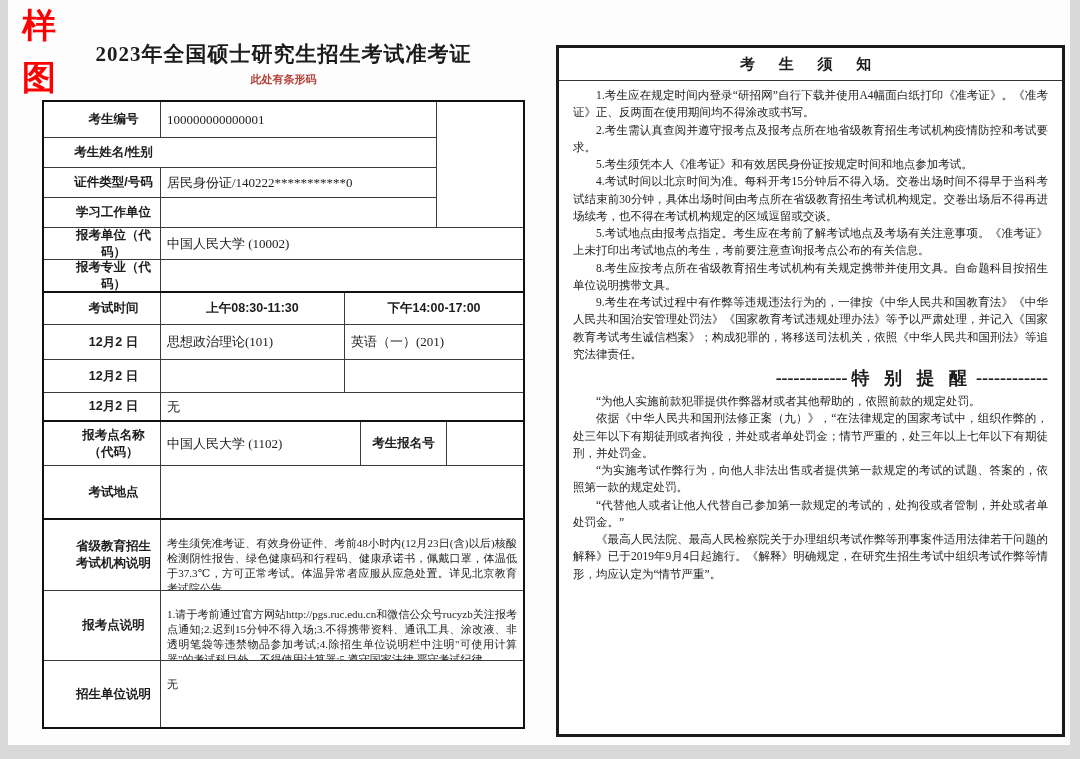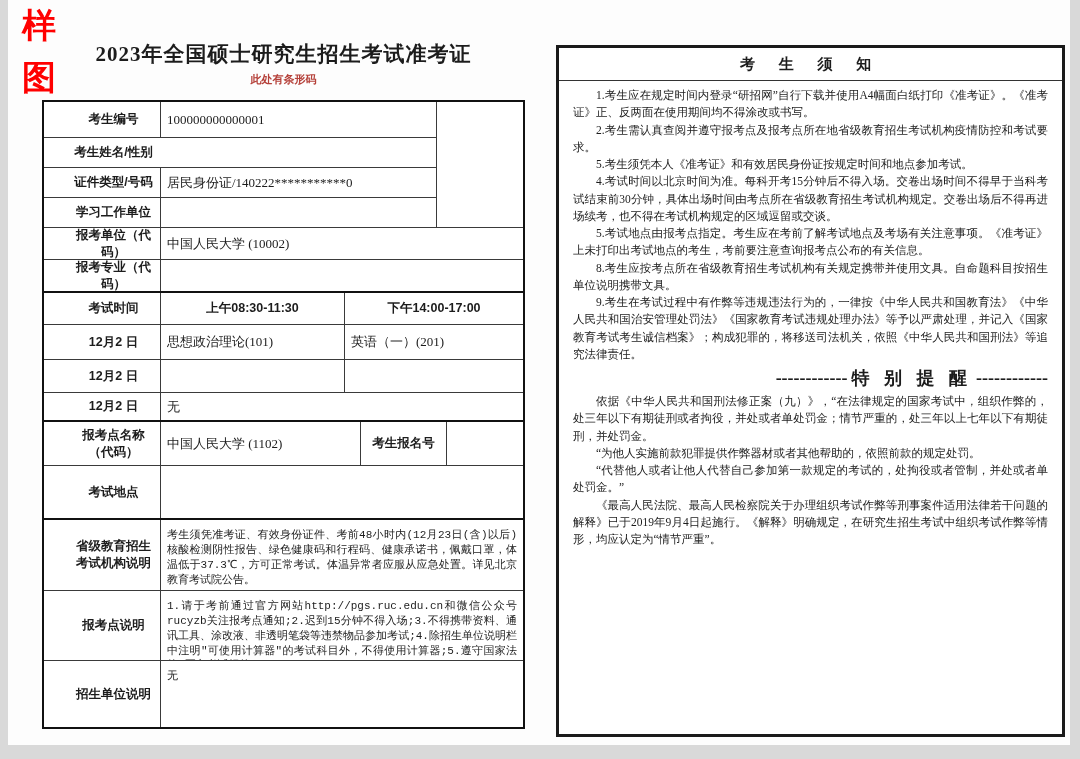--- a/index.html
+++ b/index.html
@@ -17,21 +17,21 @@
   .tbl { position:absolute; left:34px; top:100px; width:483px; border:2px solid #111; background:#fff; font-size:13px; }
   .row { display:flex; border-top:1px solid #3a3a3a; align-items:stretch; }
   .row.no-top { border-top:none; }
   .row.thick { border-top:2px solid #111; }
   .cell { border-left:1px solid #3a3a3a; display:flex; align-items:center; padding:2px 6px; overflow:hidden; }
   .cell.first { border-left:none;padding-left:27px; }
   .lab { width:116px; flex:0 0 116px; justify-content:center; text-align:center; font-family:"Liberation Sans","DejaVu Sans",sans-serif; font-weight:bold; font-size:12.5px; padding:2px 4px; }
   .val { flex:1 1 auto; font-family:"Liberation Serif","DejaVu Serif",serif; }
   .center { justify-content:center; text-align:center; }
   .sans-b { font-family:"Liberation Sans","DejaVu Sans",sans-serif; font-weight:bold; font-size:12.5px; }
-  .small-text { font-size:11px; line-height:1.35; align-items:flex-start; padding-top:8px; text-align:justify; display:block;font-family:Liberation Mono, monospace; }
+  .small-text { font-size:11px; line-height:1.35; align-items:flex-start; padding-top:16px; text-align:justify; display:block; }
 
   .sec-top { display:flex; }
   .sec-top-left { flex:1 1 auto; }
   .photo-box { flex:0 0 87px; border-left:1px solid #3a3a3a; }
 
   
   .notice { position:absolute; left:548px; top:45px; width:509px; height:692px; border:3px solid #1a1a1a; background:#fff; padding:0 14px 6px 14px; }
   .notice-title { text-align:center; font-size:15px; font-weight:bold; letter-spacing:10px; padding:7px 0 6px 0; font-family:"Liberation Serif","DejaVu Serif",serif; }
   .notice-rule { border-bottom:1.5px solid #333; margin:0 -14px 6px -14px; }
   .notice p { font-size:11.5px; line-height:1.5; text-indent:2em; text-align:justify; font-family:"Liberation Serif","DejaVu Serif",serif; }
@@ -142,19 +142,20 @@
     <p>1.考生应在规定时间内登录“研招网”自行下载并使用A4幅面白纸打印《准考证》。《准考证》正、反两面在使用期间均不得涂改或书写。</p>
     <p>2.考生需认真查阅并遵守报考点及报考点所在地省级教育招生考试机构疫情防控和考试要求。</p>
     <p>5.考生须凭本人《准考证》和有效居民身份证按规定时间和地点参加考试。</p>
     <p>4.考试时间以北京时间为准。每科开考15分钟后不得入场。交卷出场时间不得早于当科考试结束前30分钟，具体出场时间由考点所在省级教育招生考试机构规定。交卷出场后不得再进场续考，也不得在考试机构规定的区域逗留或交谈。</p>
     <p>5.考试地点由报考点指定。考生应在考前了解考试地点及考场有关注意事项。《准考证》上未打印出考试地点的考生，考前要注意查询报考点公布的有关信息。</p>
     <p>8.考生应按考点所在省级教育招生考试机构有关规定携带并使用文具。自命题科目按招生单位说明携带文具。</p>
     <p>9.考生在考试过程中有作弊等违规违法行为的，一律按《中华人民共和国教育法》《中华人民共和国治安管理处罚法》《国家教育考试违规处理办法》等予以严肃处理，并记入《国家教育考试考生诚信档案》；构成犯罪的，将移送司法机关，依照《中华人民共和国刑法》等追究法律责任。</p>
     <div class="reminder-head">
       <span>------------</span><span class="rt">特 别 提 醒</span><span>------------</span>
     </div>
+    <p>“为他人实施前款犯罪提供作弊器材或者其他帮助的，依照前款的规定处罚。</p>
     <p>依据《中华人民共和国刑法修正案（九）》，“在法律规定的国家考试中，组织作弊的，处三年以下有期徒刑或者拘役，并处或者单处罚金；情节严重的，处三年以上七年以下有期徒刑，并处罚金。</p>
-    <p>“为他人实施前款犯罪提供作弊器材或者其他帮助的，依照前款的规定处罚。</p>
+    <p>“为实施考试作弊行为，向他人非法出售或者提供第一款规定的考试的试题、答案的，依照第一款的规定处罚。</p>
     <p>“代替他人或者让他人代替自己参加第一款规定的考试的，处拘役或者管制，并处或者单处罚金。”</p>
     <p>《最高人民法院、最高人民检察院关于办理组织考试作弊等刑事案件适用法律若干问题的解释》已于2019年9月4日起施行。《解释》明确规定，在研究生招生考试中组织考试作弊等情形，均应认定为“情节严重”。</p>
   </div>
 
 </div>
 
 </body></html>

